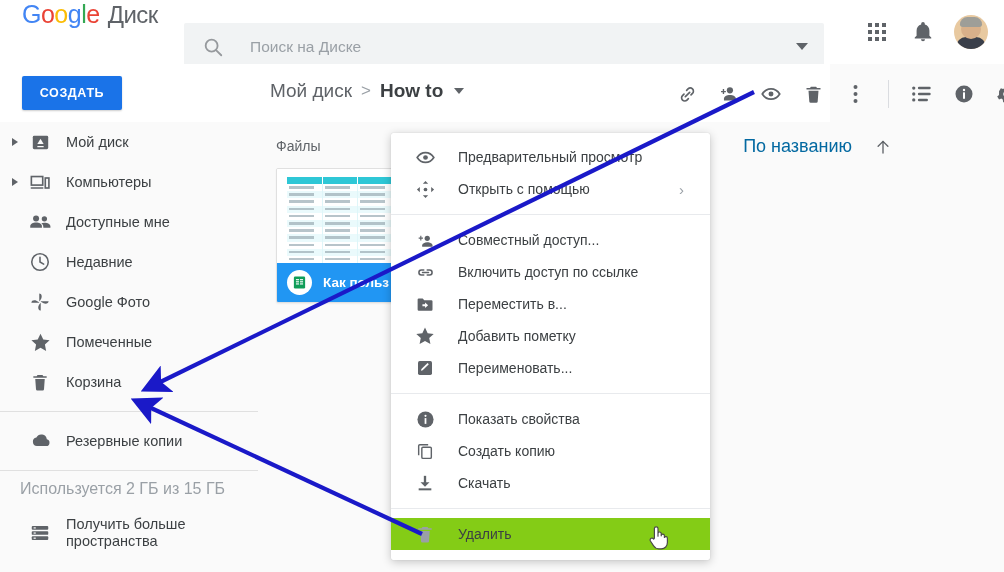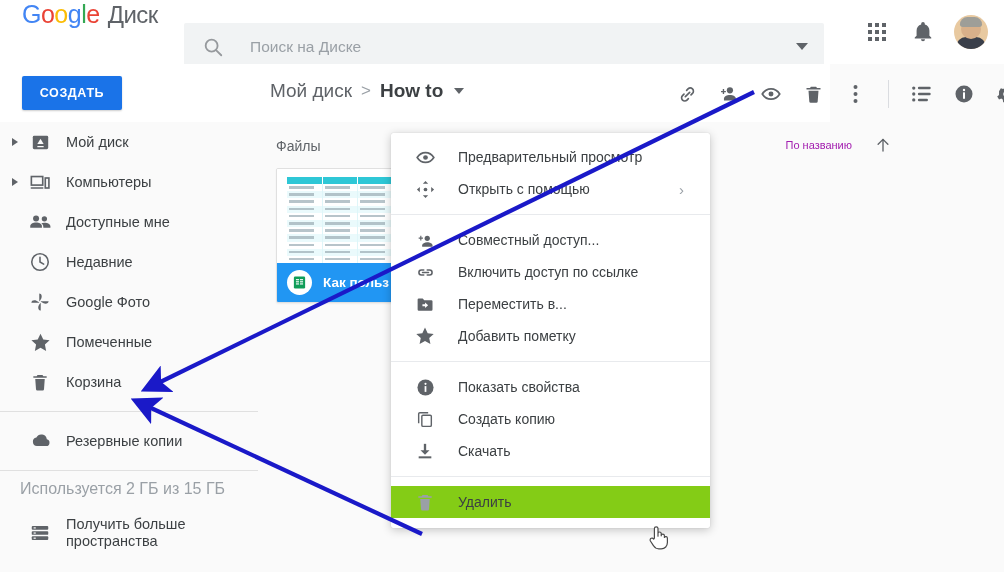--- a/index.html
+++ b/index.html
@@ -96,21 +96,21 @@
     margin-top: 12px; position: relative; }
   .upgrade-label { margin-left: 66px; font-size: 14.5px; color: #3c4043;
     line-height: 17px; max-width: 140px; }
 
   
   .content { position: absolute; left: 258px; top: 122px; width: 746px; height: 450px;
     background: #fafafa; }
   .files-label { position: absolute; left: 18px; top: 16px; font-size: 14px; color: #5f6368; }
   .sort-area { position: absolute; right: 112px; top: 14px; display: flex;
     align-items: center; gap: 22px; cursor: pointer; }
-  .sort-text { font-size: 11px; color: #a21caf; }
+  .sort-text { font-size: 18px; color: #0369a1; }
 
   .file-card { position: absolute; left: 18px; top: 46px; width: 193px; height: 135px;
     background: #fff; border: 1px solid #e0e0e0; border-radius: 2px;
     overflow: hidden; cursor: pointer; box-shadow: 0 1px 2px rgba(0,0,0,.06); }
   .thumb { position: absolute; left: 0; top: 0; right: 0; height: 98px;
     background: #fff; padding: 8px 0 0 10px; overflow: hidden; }
   .sheet-hdr { height: 7px; background: #2ec7d6; width: 178px; display: flex; }
   .sheet-hdr span { flex: 1; border-right: 1px solid #fff; }
   .sheet-row { height: 7.2px; width: 178px; display: flex; }
   .sheet-row:nth-child(odd) { background: #eafafc; }
@@ -561,20 +561,29 @@
 
     <div class="ctx-item">
       <span class="ctx-ico">
         <svg class="ico" width="22" height="22" viewBox="0 0 24 24" fill="#5f6368">
           <path d="M12 2.8l2.9 6.1 6.6.8-4.9 4.5 1.3 6.6L12 17.5l-5.9 3.3 1.3-6.6L2.5 9.7l6.6-.8z"></path>
         </svg>
       </span>
       <span class="ctx-label">Добавить пометку</span>
     </div>
 
+    <div class="ctx-item">
+      <span class="ctx-ico">
+        <svg class="ico" width="20" height="20" viewBox="0 0 24 24" fill="#5f6368">
+          <rect x="3.6" y="3.6" width="16.8" height="16.8" rx="2"></rect>
+          <path d="M16.6 7.4L9.2 14.8l-2.1.6.6-2.1 7.4-7.4z" fill="#fff"></path>
+        </svg>
+      </span>
+      <span class="ctx-label">Переименовать...</span>
+    </div>
 
     <div class="ctx-sep"></div>
 
     <div class="ctx-item">
       <span class="ctx-ico">
         <svg class="ico" width="21" height="21" viewBox="0 0 24 24" fill="#5f6368">
           <circle cx="12" cy="12" r="9.2"></circle>
           <rect x="11" y="10.4" width="2" height="6.6" fill="#fff"></rect>
           <circle cx="12" cy="7.8" r="1.2" fill="#fff"></circle>
         </svg>

